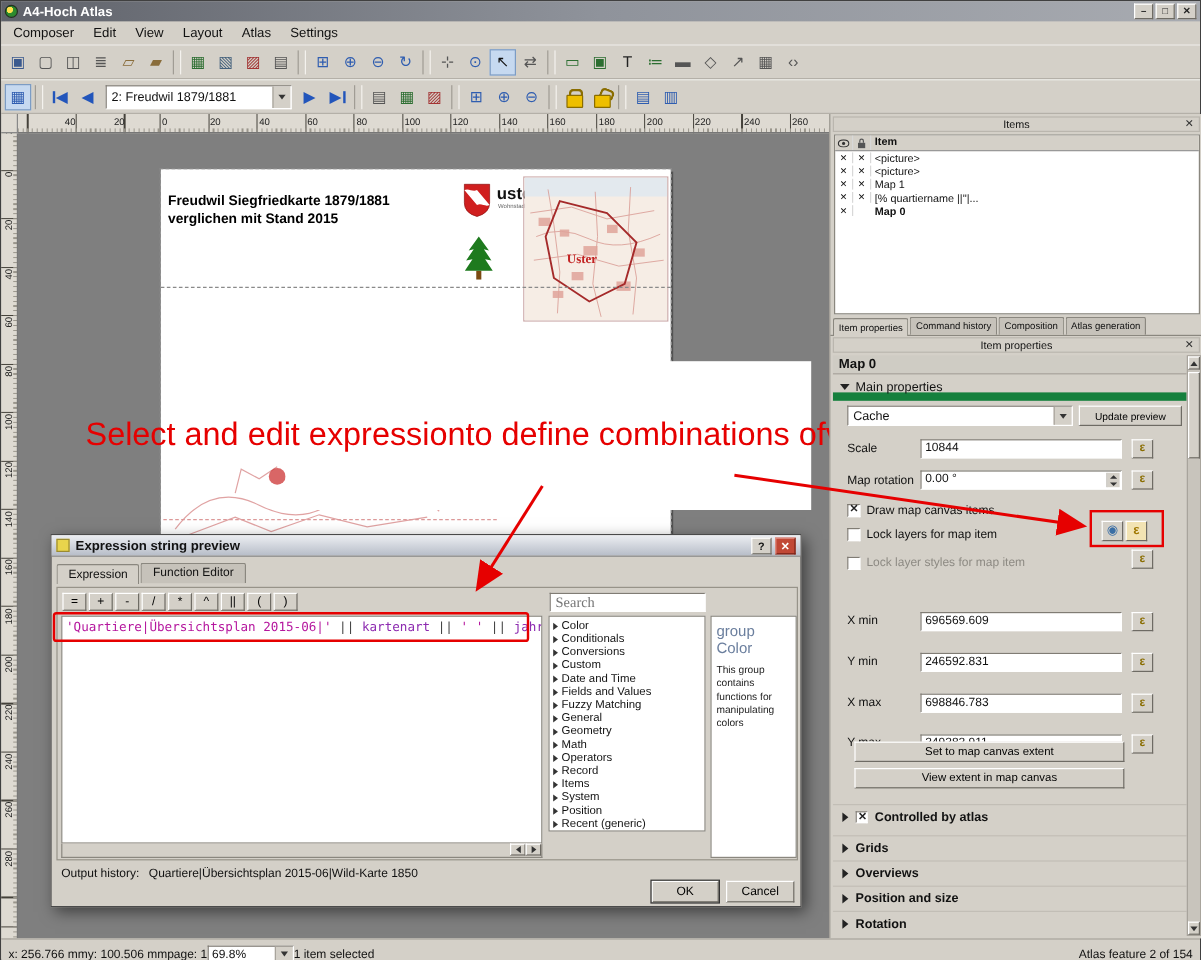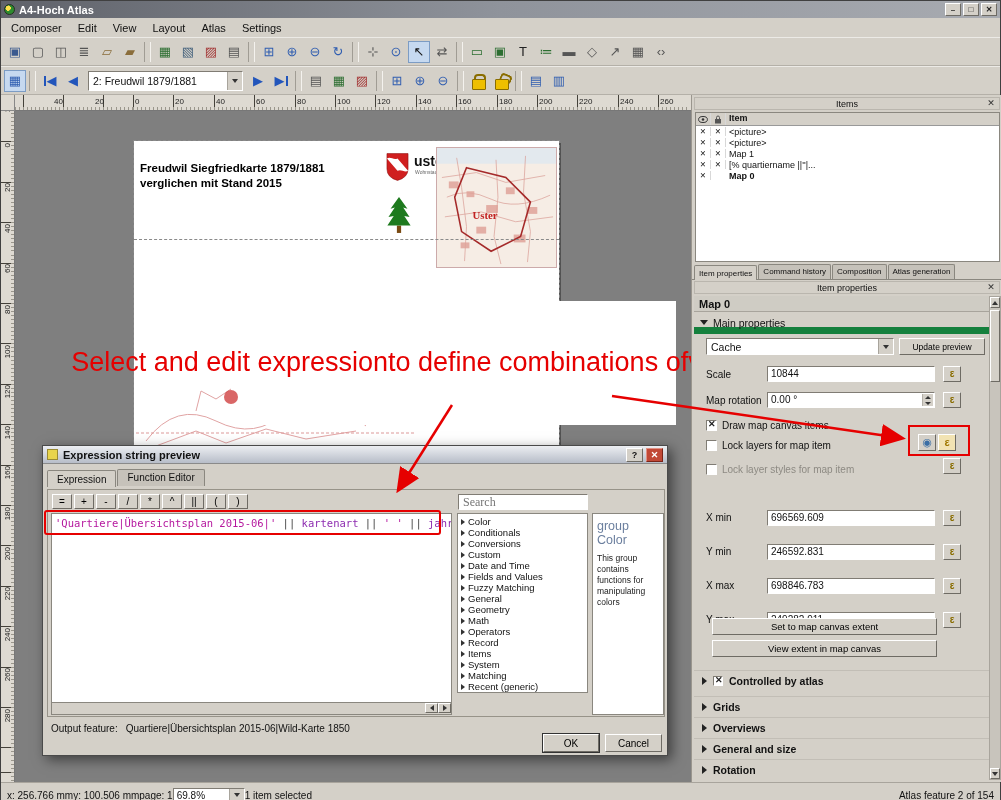--- a/index.html
+++ b/index.html
@@ -590,21 +590,21 @@
       <div class="sect">
             <span class="tri-r"></span>
             <span>Grids</span>
           </div>
           <div class="sect">
             <span class="tri-r"></span>
             <span>Overviews</span>
           </div>
           <div class="sect">
             <span class="tri-r"></span>
-            <span>General and size</span>
+            <span>Position and size</span>
           </div>
           <div class="sect">
             <span class="tri-r"></span>
             <span>Rotation</span>
           </div>
         </div>
     </div>
 
     <div class="vscroll">
       <span class="sarr up"></span>
@@ -713,35 +713,35 @@
         <div class="frow">
           <span class="tri9"></span>
           <span>Items</span>
         </div>
         <div class="frow">
           <span class="tri9"></span>
           <span>System</span>
         </div>
         <div class="frow">
           <span class="tri9"></span>
-          <span>Matching</span>
+          <span>Position</span>
         </div>
         <div class="frow">
           <span class="tri9"></span>
           <span>Recent (generic)</span>
         </div>
       </div>
     <div class="fhelp">
       <div class="fh1">group</div>
       <div class="fh1">Color</div>
       <div class="fhb">This group contains functions for manipulating colors</div>
     </div>
   </div>
   <div class="outrow">
-    <span>Output feature:</span>
+    <span>Output history:</span>
     <span>Quartiere|Übersichtsplan 2015-06|Wild-Karte 1850</span>
   </div>
   <button class="dbtn ok">OK</button>
   <button class="dbtn cancel">Cancel</button>
 </div>
 
 <svg class="overlay" width="1001" height="800" viewBox="0 0 1001 800">
   <defs>
     <marker id="ah" markerWidth="10" markerHeight="9" refX="8" refY="4.5" orient="auto">
       <polygon points="0,0 10,4.5 0,9" fill="#e60000"></polygon>

